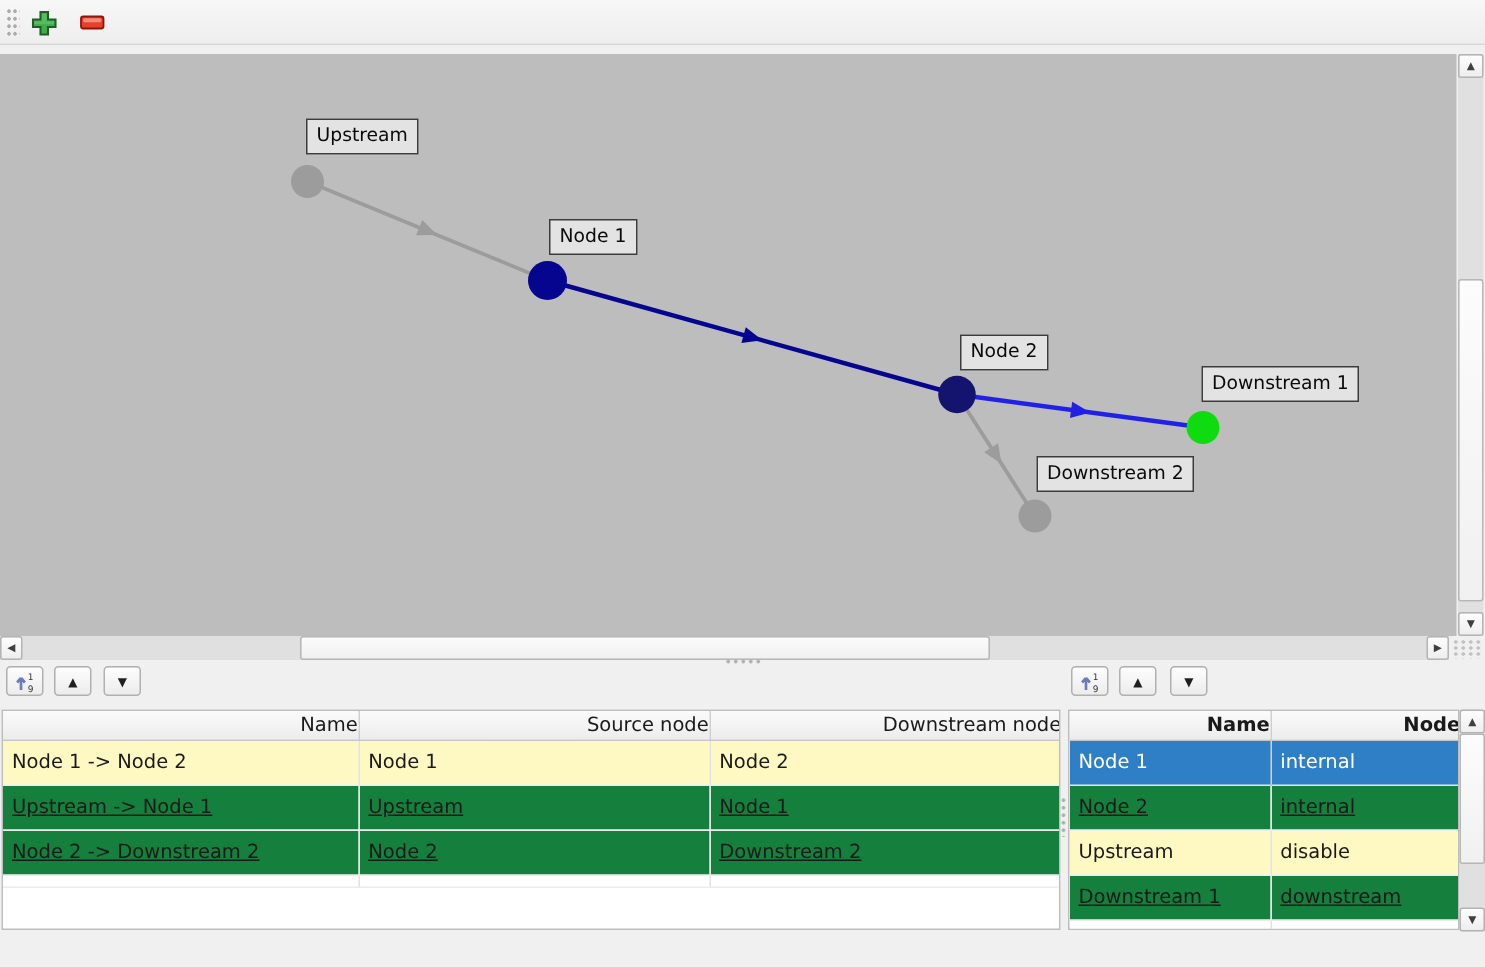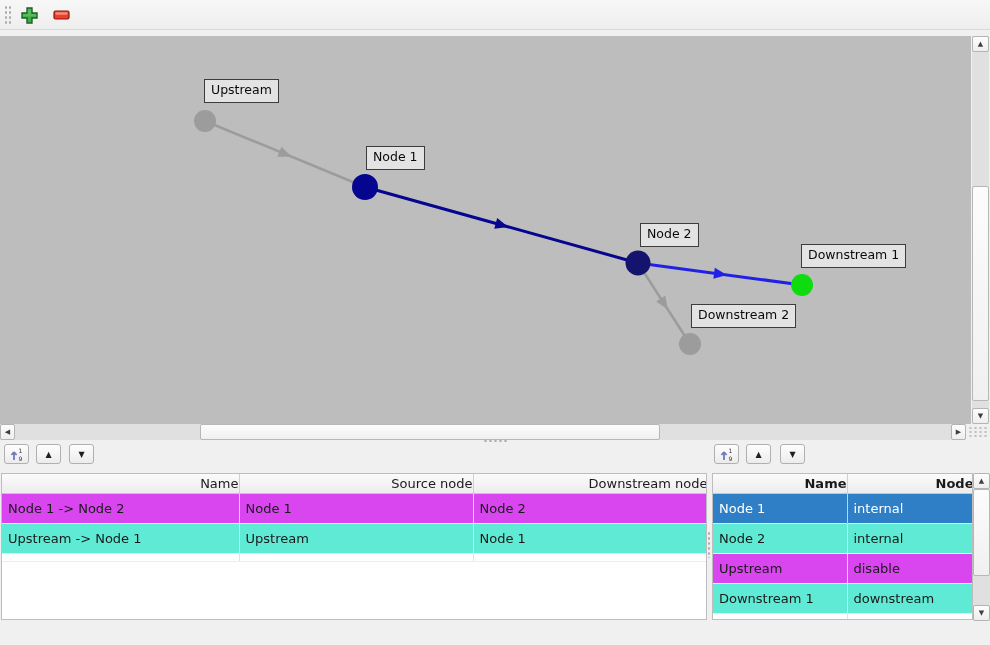--- a/index.html
+++ b/index.html
@@ -79,23 +79,23 @@
   table.gtk th {
     height:19px; font-weight:normal; font-size:13px; text-align:right;
     background:linear-gradient(#fbfbfb,#ececec);
     border-right:1px solid #cfcfcf; border-bottom:1px solid #c6c6c6;
     overflow:hidden; white-space:nowrap;
   }
   table.gtk.bold-head th { font-weight:bold; }
   table.gtk td {
     height:30px; padding:0 0 0 6px; font-size:13px;
     border-right:1px solid #e2e2e2; border-bottom:1px solid #ececec;
-    overflow:hidden; white-space:nowrap; background:#d946ef;
-  }
-  table.gtk tr.alt td { background:#5eead4; }
+    overflow:hidden; white-space:nowrap; background:#fef9c3;
+  }
+  table.gtk tr.alt td { background:#15803d;text-decoration:underline; }
   table.gtk tr.sel td {
     background:var(--sel,#2f7fc6); color:#ffffff;
     border-right:1px solid rgba(0,0,0,.18); border-bottom:1px solid rgba(0,0,0,.1);
   }
   table.gtk tr.filler td { height:8px; background:#ffffff; }
   .tbl-vscroll { position:absolute; left:973px; top:473px; width:17px; height:148px; }
   .tbl-vscroll .trough { position:absolute; left:0; top:0; width:17px; height:148px; background:#e0e0e0; }
 </style>
 </head>
 <body>
@@ -205,20 +205,25 @@
         <tr>
           <td>Node 1 -&gt; Node 2</td>
           <td>Node 1</td>
           <td>Node 2</td>
         </tr>
         <tr class="alt">
           <td>Upstream -&gt; Node 1</td>
           <td>Upstream</td>
           <td>Node 1</td>
         </tr>
+        <tr class="alt">
+          <td>Node 2 -&gt; Downstream 2</td>
+          <td>Node 2</td>
+          <td>Downstream 2</td>
+        </tr>
         <tr class="filler">
           <td></td>
           <td></td>
           <td></td>
         </tr>
       </tbody>
     </table>
 </div>
 
 <div class="table-wrap" style="left:712px; width:261px; height:147px">

